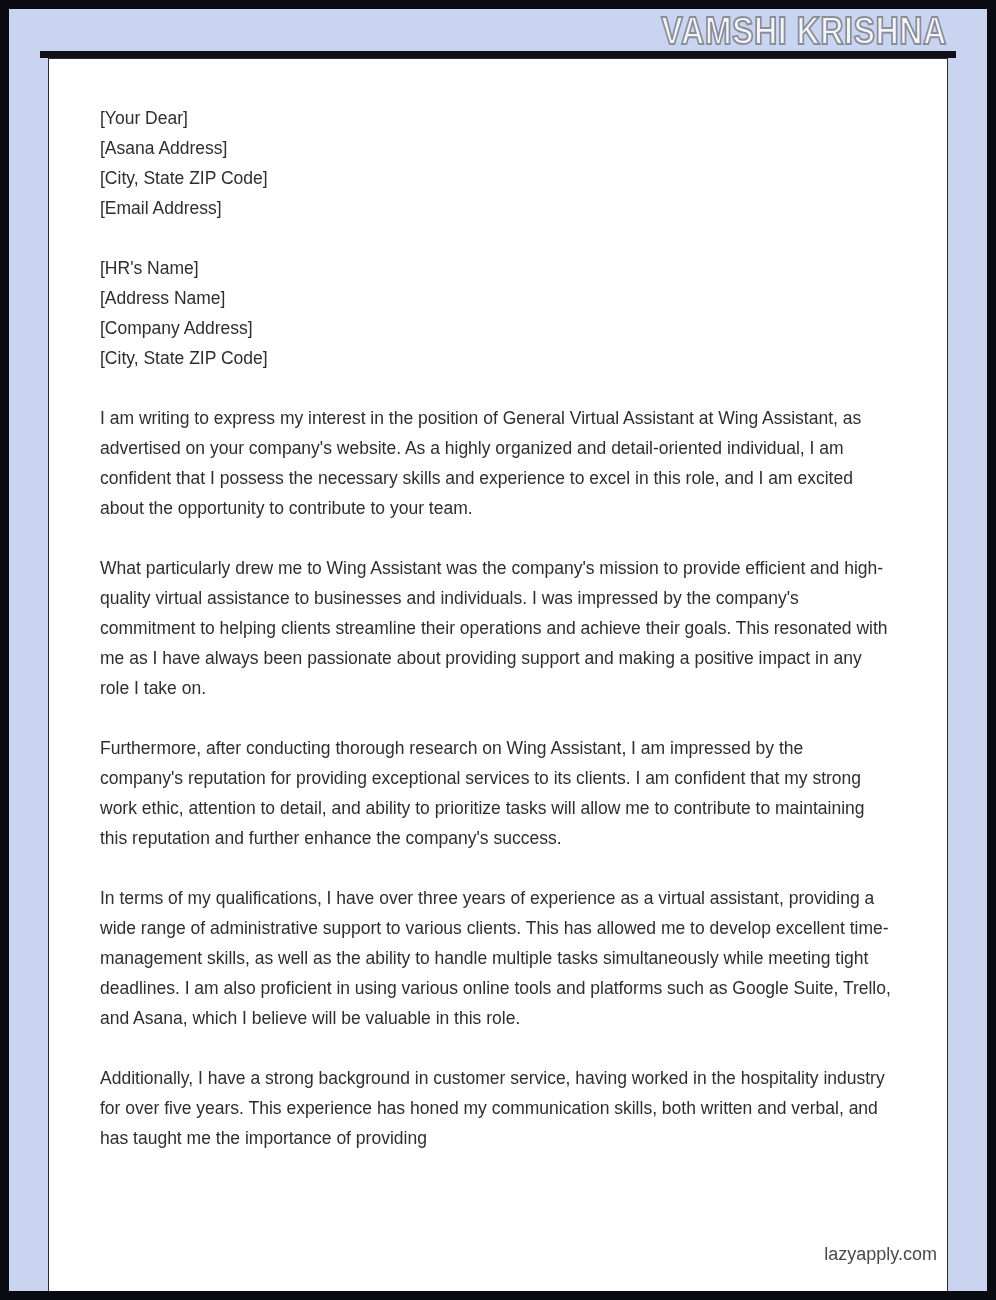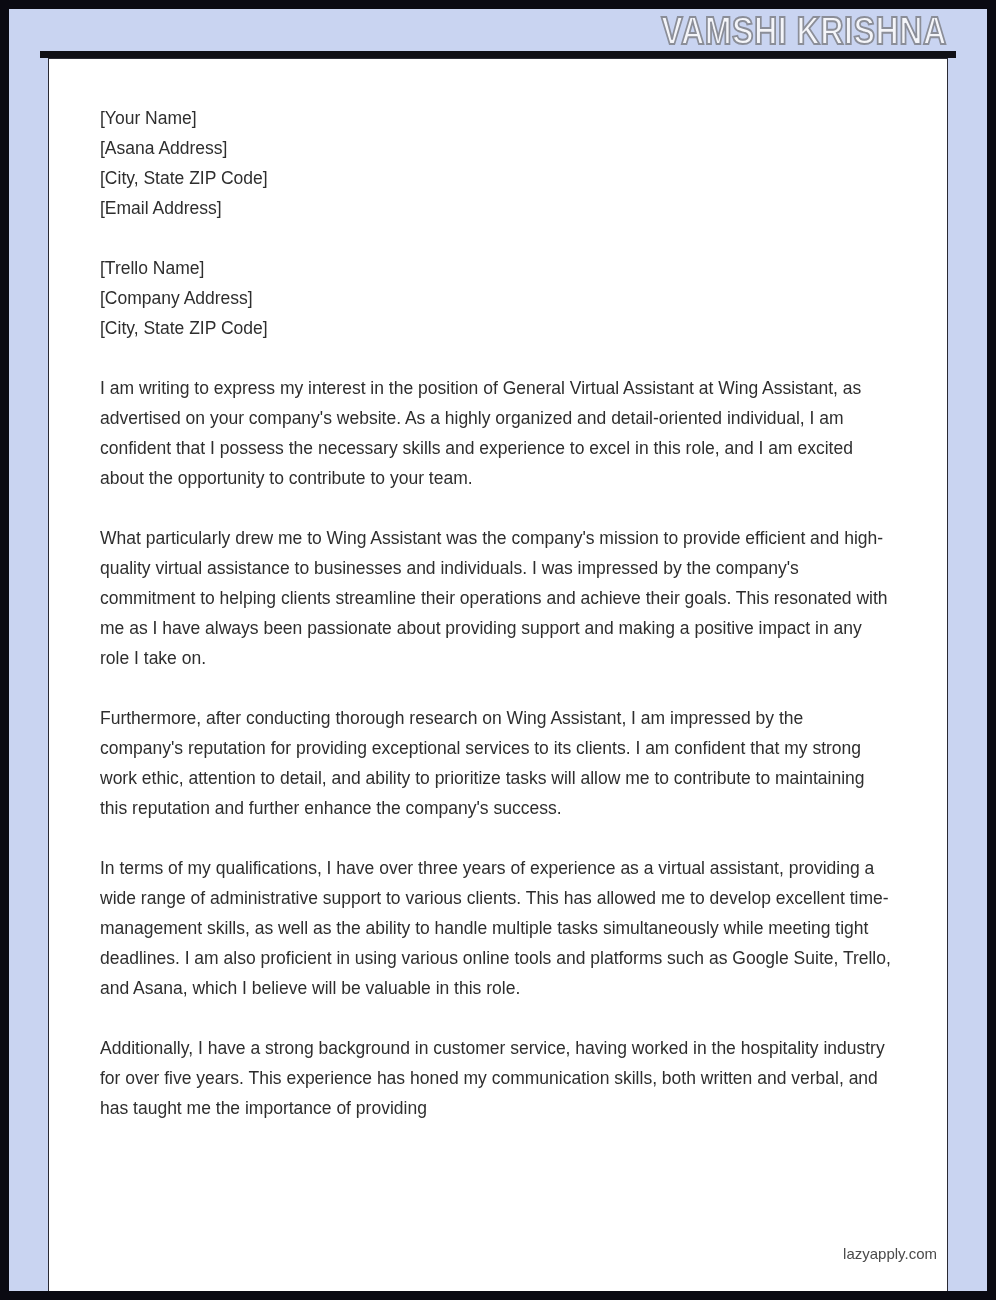--- a/index.html
+++ b/index.html
@@ -64,48 +64,49 @@
   }
   .addr { margin-top: 30px; }
   .addr:first-child { margin-top: 0; }
   .line { white-space: nowrap; }
   .salutation { margin-top: 30px; }
   .para { margin-top: 30px; }
   .watermark {
     position: absolute;
     right: 50px;
     bottom: 28px;
-    font-size: 15px;
+    font-size: 18px;
     line-height: 18px;
     color: #4a4a4a;
     z-index: 4;
   }
 </style>
 </head>
 <body>
 
 <div class="canvas">
 
   <header class="letterhead">
     <h1 class="brand-name">VAMSHI KRISHNA</h1>
   </header>
 
   <div class="rule"></div>
 
   <main class="page">
 
     <section class="addr">
-      <p class="line">[Your Name]</p>
+      <p class="line">[Your Dear]</p>
       <p class="line">[Asana Address]</p>
       <p class="line">[City, State ZIP Code]</p>
       <p class="line">[Email Address]</p>
     </section>
 
     <section class="addr">
-      <p class="line">[Trello Name]</p>
+      <p class="line">[HR's Name]</p>
+      <p class="line">[Address Name]</p>
       <p class="line">[Company Address]</p>
       <p class="line">[City, State ZIP Code]</p>
     </section>
 
 
     <p class="para">I am writing to express my interest in the position of General Virtual Assistant at Wing Assistant, as advertised on your company's website. As a highly organized and detail-oriented individual, I am confident that I possess the necessary skills and experience to excel in this role, and I am excited about the opportunity to contribute to your team.</p>
     <p class="para">What particularly drew me to Wing Assistant was the company's mission to provide efficient and high-quality virtual assistance to businesses and individuals. I was impressed by the company's commitment to helping clients streamline their operations and achieve their goals. This resonated with me as I have always been passionate about providing support and making a positive impact in any role I take on.</p>
     <p class="para">Furthermore, after conducting thorough research on Wing Assistant, I am impressed by the company's reputation for providing exceptional services to its clients. I am confident that my strong work ethic, attention to detail, and ability to prioritize tasks will allow me to contribute to maintaining this reputation and further enhance the company's success.</p>
     <p class="para">In terms of my qualifications, I have over three years of experience as a virtual assistant, providing a wide range of administrative support to various clients. This has allowed me to develop excellent time-management skills, as well as the ability to handle multiple tasks simultaneously while meeting tight deadlines. I am also proficient in using various online tools and platforms such as Google Suite, Trello, and Asana, which I believe will be valuable in this role.</p>
     <p class="para">Additionally, I have a strong background in customer service, having worked in the hospitality industry for over five years. This experience has honed my communication skills, both written and verbal, and has taught me the importance of providing</p>

